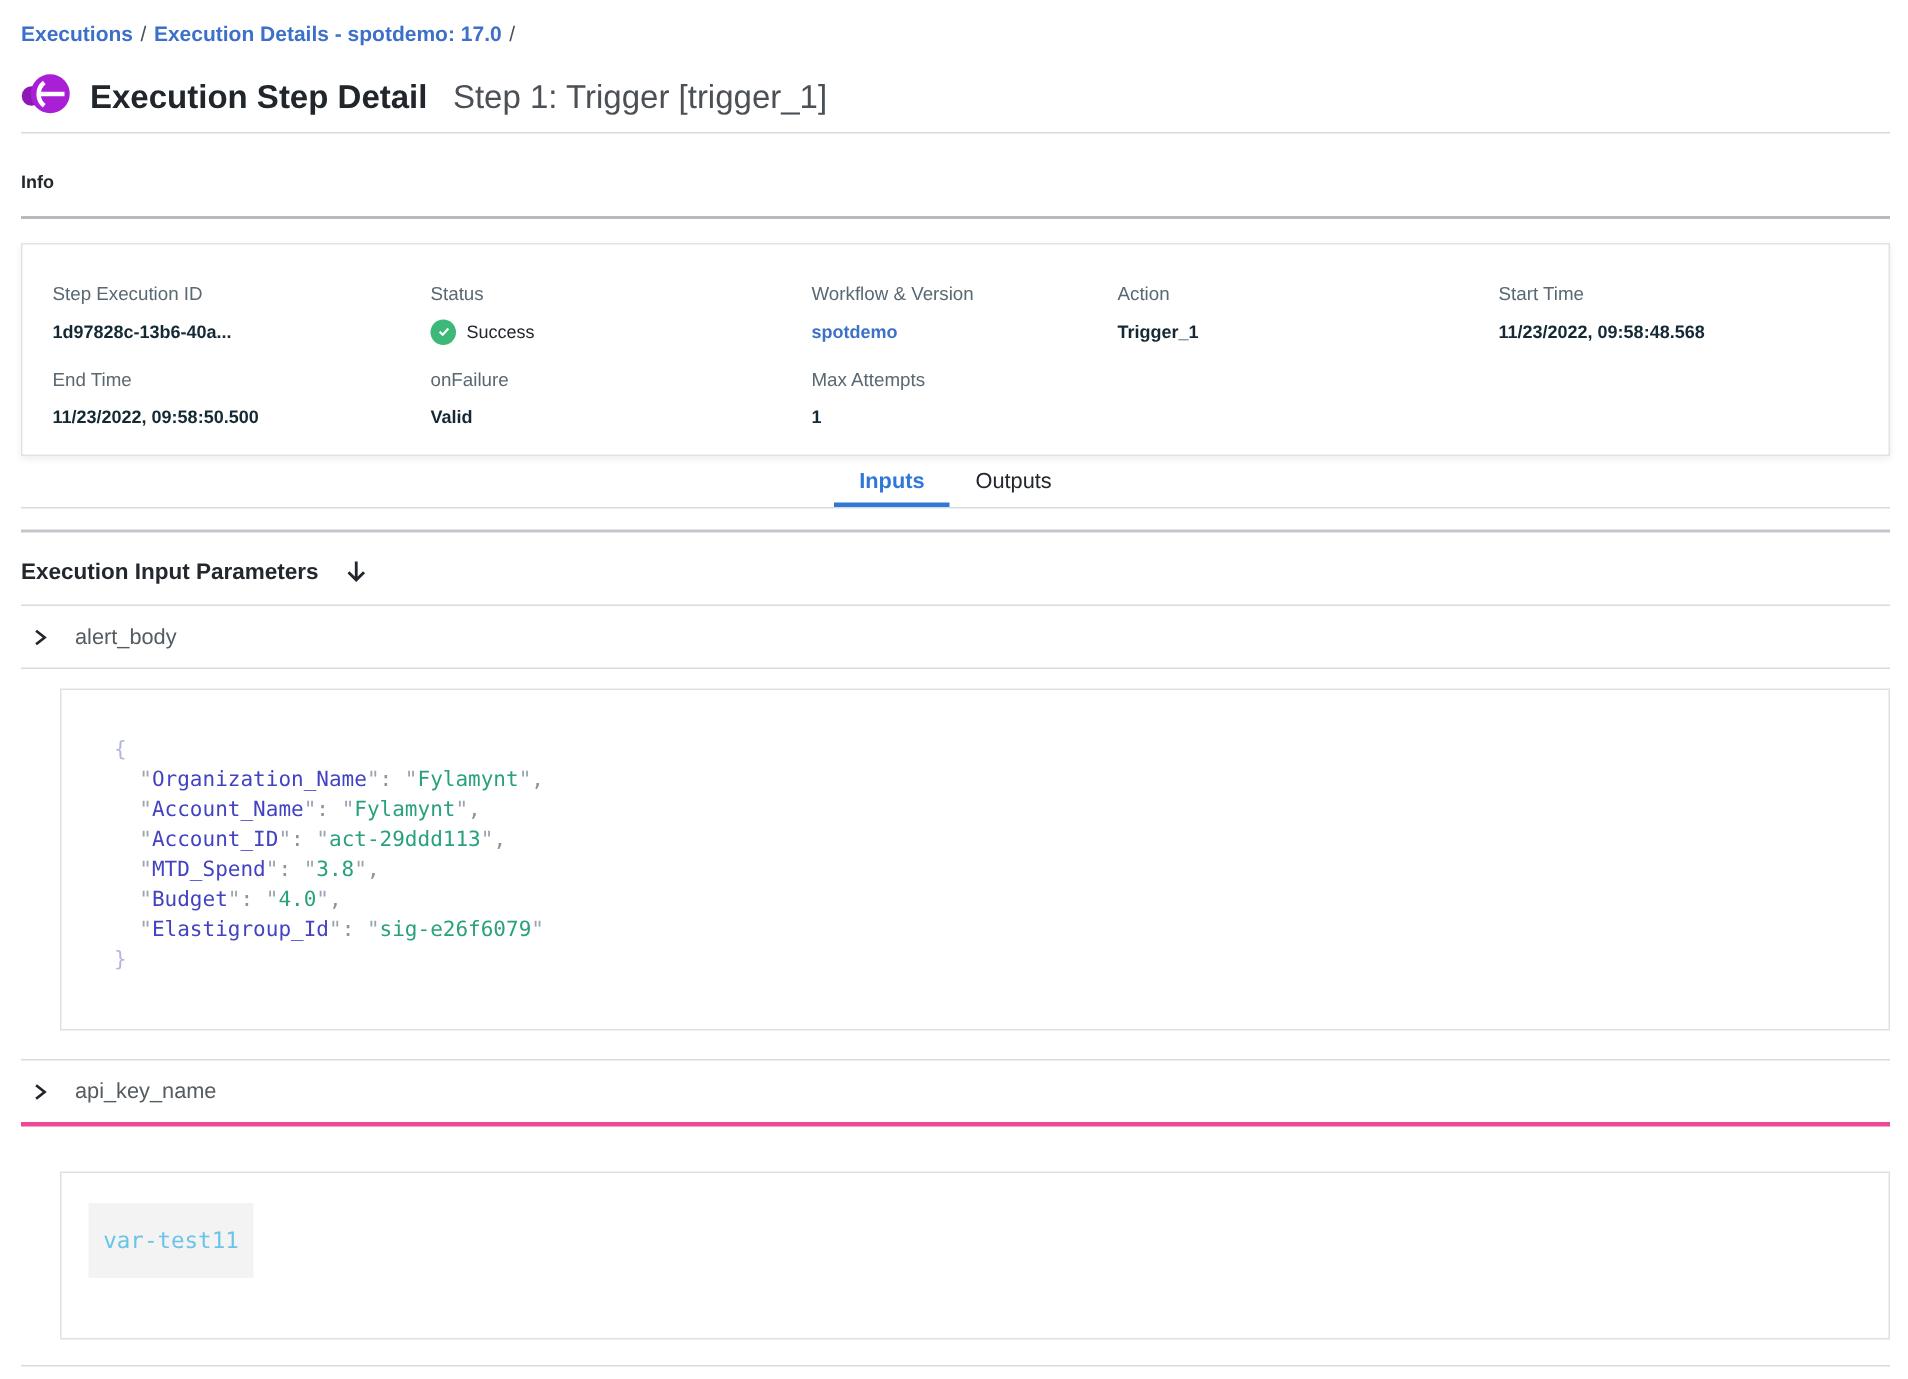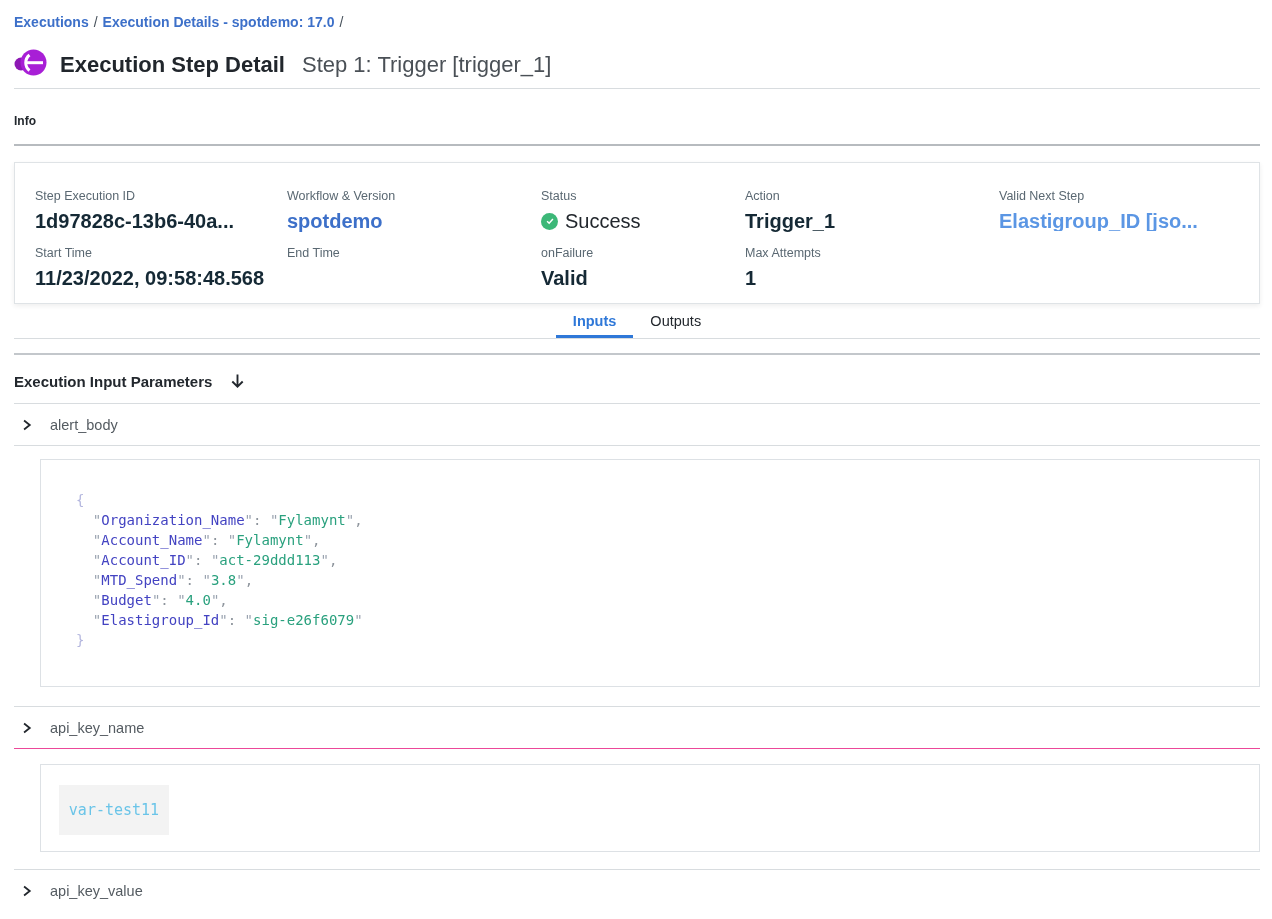--- a/index.html
+++ b/index.html
@@ -27,57 +27,57 @@
   .rule-5 { margin-top: 19px; }
   .rule-6 { margin-top: 17px; }
 
   .info-label { margin-top: 21px; font-size: 12px; line-height: 22px; font-weight: 600; color: #23282e; }
 
   
   .info-card { margin-top: 16px; border: 1px solid #dfe3e6; background: #fff;
                box-shadow: 0 2px 5px rgba(0,0,0,0.07); padding: 25px 20px 15px 20px; }
   .card-grid { display: grid; grid-template-columns: 252px 254px 204px 254px auto; row-gap: 14px; }
   .field .f-label { font-size: 12.5px; line-height: 16px; color: #5a6872; font-weight: 400; }
-  .field .f-value { margin-top: 7px; font-size: 20px; line-height: 20px; font-weight: 700; color: #152935; }
+  .field .f-value { margin-top: 7px; font-size: 12px; line-height: 20px; font-weight: 700; color: #152935; }
   .f-value.link { color: var(--link-blue, #3d70c9); font-weight: 600; cursor: pointer; }
   .f-value.link-light { color: var(--light-link, #5b96e4); font-weight: 600; cursor: pointer;
                         white-space: nowrap; overflow: hidden; max-width: 240px; }
   .f-value.status { font-weight: 400; color: #22272d; display: flex; align-items: center; gap: 7px; }
   .check-circle { width: 17px; height: 17px; border-radius: 50%; background: var(--success, #3cb878);
                   display: inline-flex; align-items: center; justify-content: center; flex: 0 0 auto; }
 
   
   .tabs { margin-top: 4px; display: flex; border-bottom: 1px solid #d8dcdf; justify-content: center; }
   .tab { height: 30px; padding: 5px 17px 0 17px; font-size: 14.5px; color: #22272d; cursor: pointer;
          border-bottom: 3px solid transparent; }
   .tab.active { color: var(--tab-blue, #2f78d8); font-weight: 600; border-bottom-color: var(--tab-blue, #2f78d8); }
 
   
   .params-header { margin-top: 15px; height: 22px; display: flex; align-items: center; gap: 17px; }
   .params-header .ph-label { font-size: 15px; font-weight: 600; color: #23282e; }
   .download-arrow { cursor: pointer; display: inline-flex; }
 
   
   .section-row { padding: 13px 0 12px 6px; display: flex; align-items: center; gap: 17px;
-                 border-bottom: 1px solid #ec4899; cursor: pointer; }
+                 border-bottom: 3px solid #ec4899; cursor: pointer; }
   .section-row .s-name { font-size: 14.5px; color: #545b61; }
   .chevron { display: inline-flex; flex: 0 0 auto; }
 
   
   .code-box { margin-top: 13px; margin-left: 26px; height: 228px; border: 1px solid #dde1e5; overflow: hidden; }
   .code-box pre { margin: 30px 0 0 35px; font-family: "DejaVu Sans Mono", "Liberation Mono", monospace;
                   font-size: 14px; line-height: 20px; }
   .code-box .cb { color: #b3b6de; }
   .code-box .q  { color: #9aa3b0; }
   .code-box .k  { color: var(--code-key, #4343c2); }
   .code-box .v  { color: var(--code-value, #2aa17e); }
   .code-box .p  { color: #8d949c; }
 
   
-  .value-box { margin-top: 15px; margin-left: 26px; height: 88px; border: 1px solid #dde1e5; }
+  .value-box { margin-top: 30px; margin-left: 26px; height: 112px; border: 1px solid #dde1e5; }
   .value-chip { margin: 20px 0 0 18px; width: 110px; height: 50px; background: #f3f3f3;
                 display: flex; align-items: center; justify-content: center;
                 font-family: "DejaVu Sans Mono", "Liberation Mono", monospace;
                 font-size: 15px; color: #6ac4e8; }
 </style>
 </head>
 <body>
 
 <div class="page">
 
@@ -102,48 +102,45 @@
 
   <div class="rule-dark rule-2"></div>
 
   <div class="info-card">
     <div class="card-grid">
       <div class="field">
         <div class="f-label">Step Execution ID</div>
         <div class="f-value">1d97828c-13b6-40a...</div>
       </div>
       <div class="field">
-        <div class="f-label">Workflow &amp; Version</div>
-        <div class="f-value link">spotdemo</div>
-      </div>
-      <div class="field">
         <div class="f-label">Status</div>
         <div class="f-value status">
           <span class="check-circle">
             <svg width="10" height="10" viewBox="0 0 12 12">
                 <path d="M2.5 6.2 L5 8.6 L9.5 3.6" stroke="#fff" stroke-width="1.8" fill="none"></path>
               </svg>
           </span>
           <span>Success</span>
         </div>
       </div>
       <div class="field">
+        <div class="f-label">Workflow &amp; Version</div>
+        <div class="f-value link">spotdemo</div>
+      </div>
+      <div class="field">
         <div class="f-label">Action</div>
         <div class="f-value">Trigger_1</div>
       </div>
       <div class="field">
-        <div class="f-label">Valid Next Step</div>
-        <div class="f-value link-light">Elastigroup_ID [jso...</div>
-      </div>
-      <div class="field">
         <div class="f-label">Start Time</div>
         <div class="f-value">11/23/2022, 09:58:48.568</div>
       </div>
       <div class="field">
         <div class="f-label">End Time</div>
+        <div class="f-value">11/23/2022, 09:58:50.500</div>
       </div>
       <div class="field">
         <div class="f-label">onFailure</div>
         <div class="f-value">Valid</div>
       </div>
       <div class="field">
         <div class="f-label">Max Attempts</div>
         <div class="f-value">1</div>
       </div>
       <div class="field"></div>

